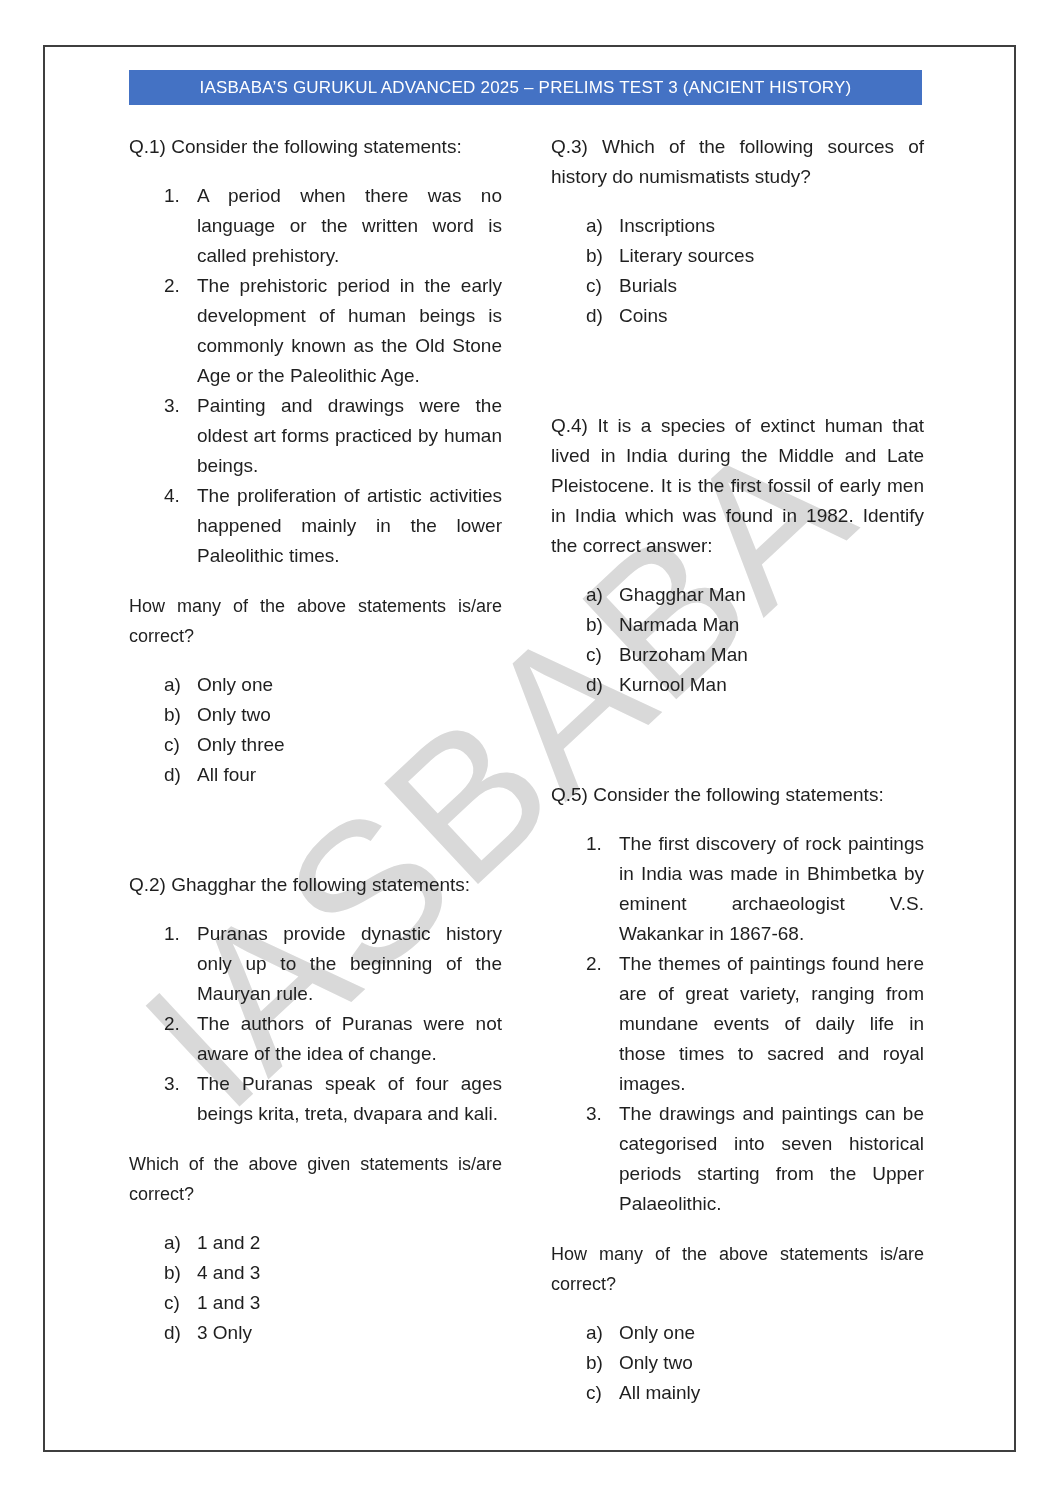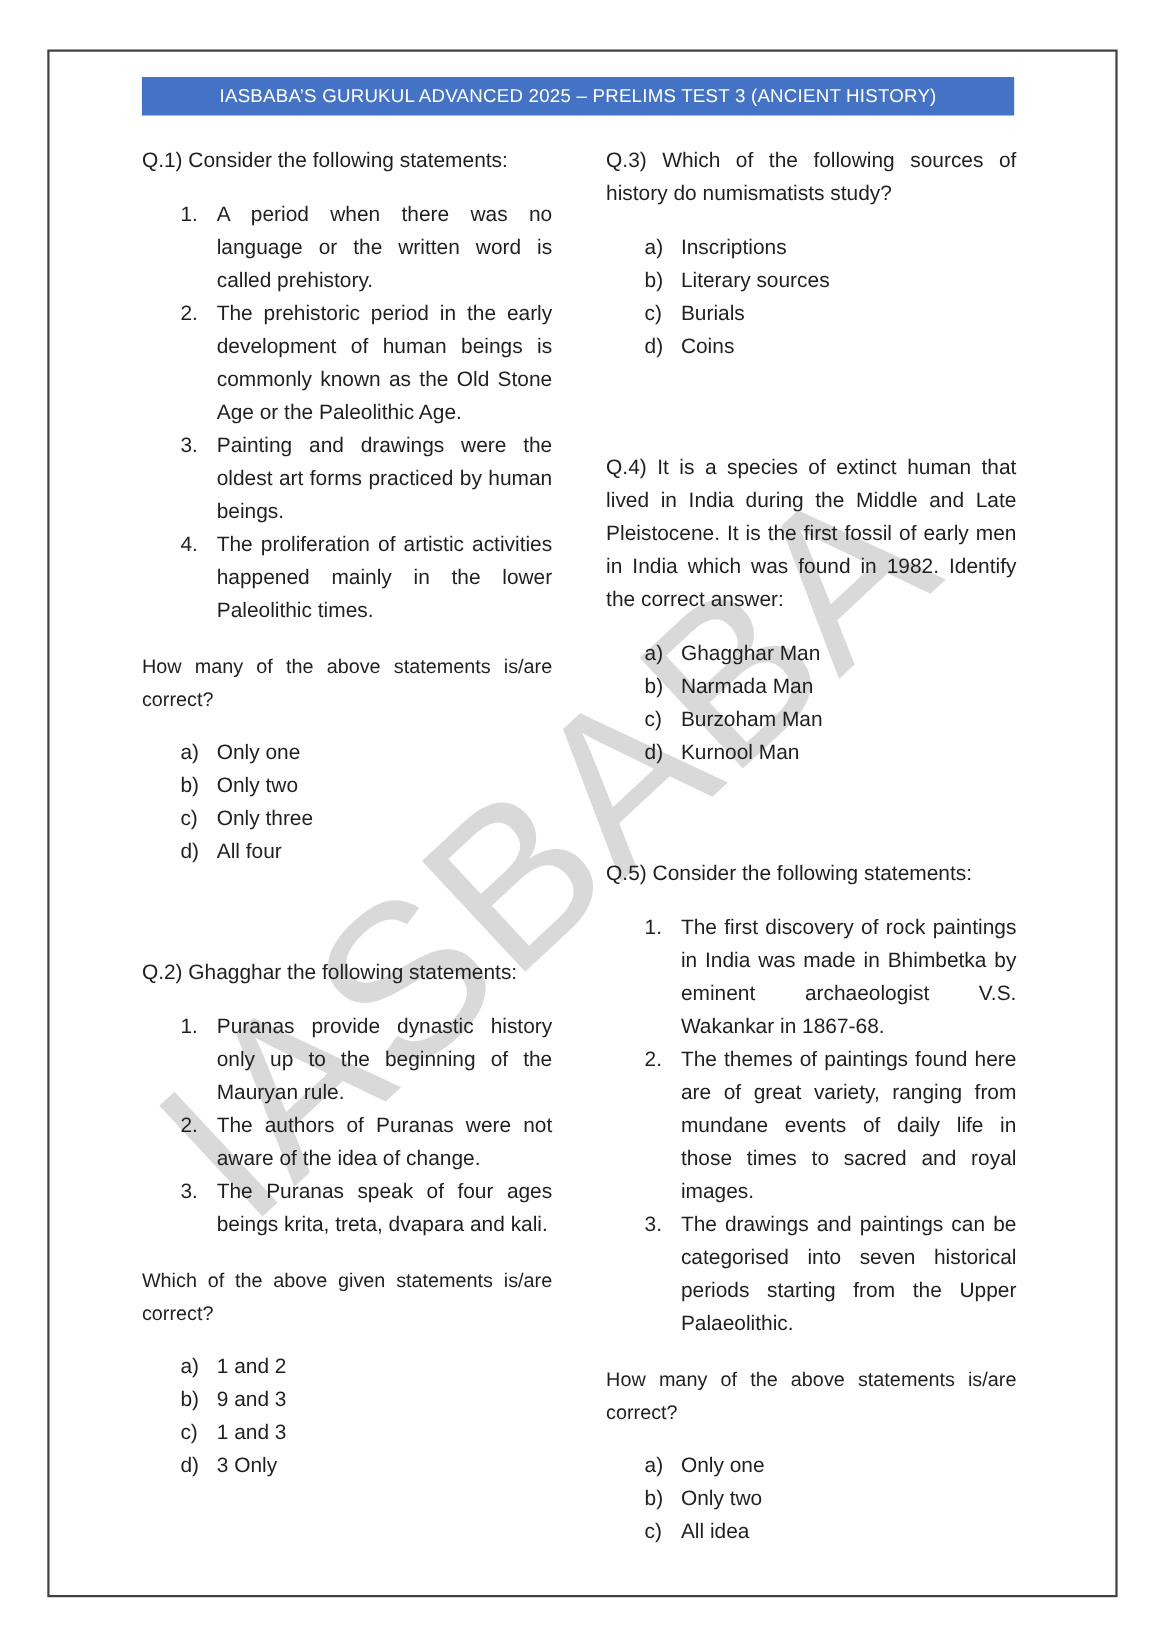--- a/index.html
+++ b/index.html
@@ -159,21 +159,21 @@
           </li>
         </ol>
         <p class="q-ask">Which of the above given statements is/are correct?</p>
         <ul class="options">
           <li class="option">
             <span class="o-label">a)</span>
             <span class="o-text">1 and 2</span>
           </li>
           <li class="option">
             <span class="o-label">b)</span>
-            <span class="o-text">9 and 3</span>
+            <span class="o-text">4 and 3</span>
           </li>
           <li class="option">
             <span class="o-label">c)</span>
             <span class="o-text">1 and 3</span>
           </li>
           <li class="option">
             <span class="o-label">d)</span>
             <span class="o-text">3 Only</span>
           </li>
         </ul>
@@ -248,20 +248,20 @@
           <li class="option">
             <span class="o-label">a)</span>
             <span class="o-text">Only one</span>
           </li>
           <li class="option">
             <span class="o-label">b)</span>
             <span class="o-text">Only two</span>
           </li>
           <li class="option">
             <span class="o-label">c)</span>
-            <span class="o-text">All idea</span>
+            <span class="o-text">All mainly</span>
           </li>
         </ul>
       </section>
 
     </div>
   </div>
 </div>
 
 </body></html>

